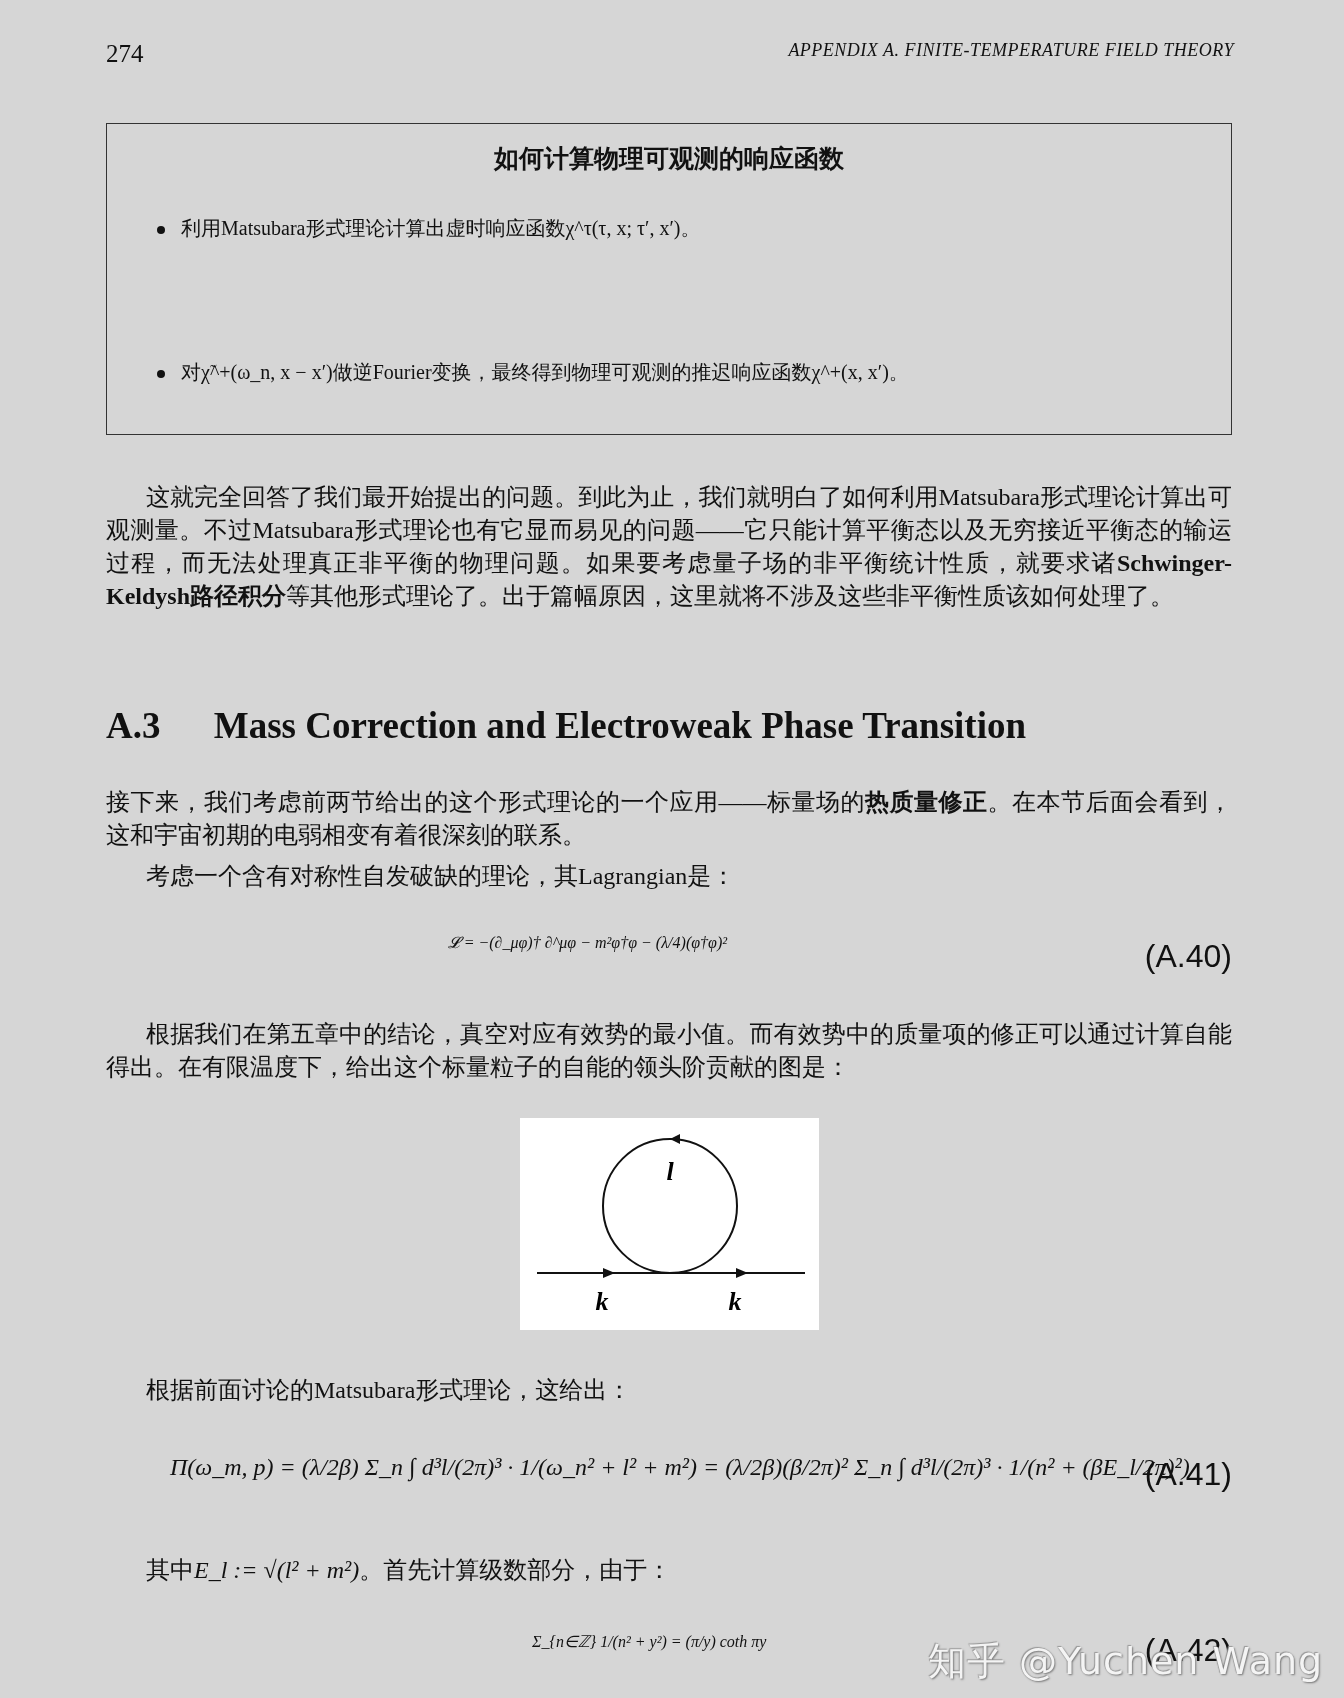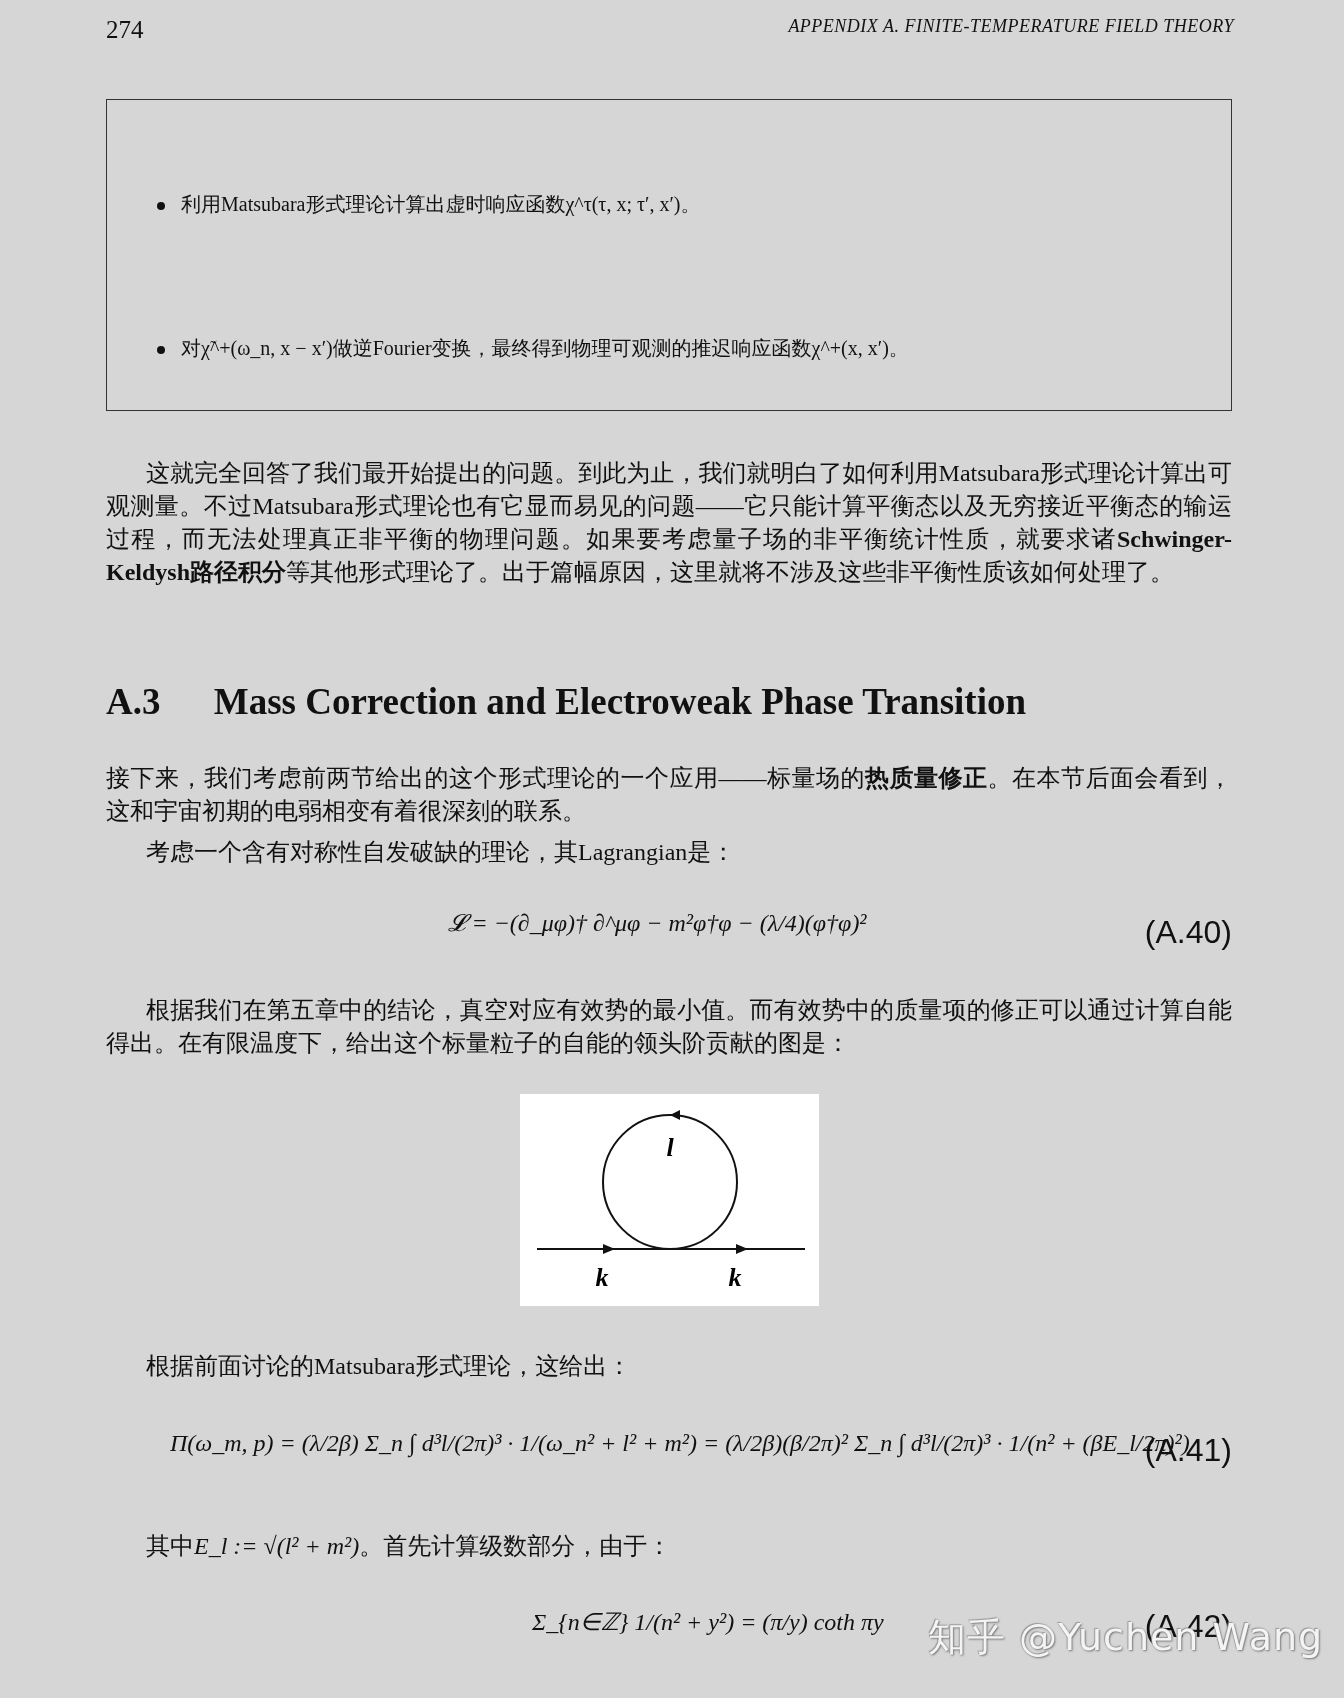--- a/index.html
+++ b/index.html
@@ -1,47 +1,48 @@
 <!DOCTYPE html>
 <html><head>
 <meta charset="utf-8">
 <style>
   html, body { margin: 0; padding: 0; }
   body {
     width: 1344px; height: 1698px; background: #d6d6d6; color: #111;
     font-family: "DejaVu Serif", "Liberation Serif", serif;
     position: relative; overflow: hidden;
   }
-  .abs { position: absolute; }
+  .abs { position: absolute; margin-top: 24px; }
   .header-num { left: 106px; top: 16px; font-size: 25px; font-family: "Liberation Serif", serif; }
   .header-title { right: 110px; top: 16px; font-size: 18px; font-style: italic; font-family: "Liberation Serif", serif; letter-spacing: 0.5px; }
   .box {
     left: 106px; top: 99px; width: 1126px; height: 312px;
     border: 1.5px solid #333; box-sizing: border-box;
   }
   .box-title { position: absolute; left: 0; right: 0; top: 18px; text-align: center; font-size: 25px; font-weight: bold; font-family: "DejaVu Sans", sans-serif; }
   .bullet { position: absolute; left: 60px; right: 20px; font-size: 20px; line-height: 33px; font-family: "Liberation Serif", serif; }
   .bullet .dot { position: absolute; left: -10px; top: 14px; width: 8px; height: 8px; border-radius: 50%; background: #111; }
   .bullet .txt { margin-left: 14px; display: block; }
   .para { left: 106px; width: 1126px; font-size: 24px; line-height: 33px; font-family: "Liberation Serif", serif; text-align: justify; }
   .indent { text-indent: 40px; }
   .section-head { left: 106px; top: 680px; font-size: 37px; font-weight: bold; font-family: "Liberation Serif", serif; }
   .section-head .num { margin-right: 44px; }
-  .eq { font-size: 24px; font-family: "Liberation Serif", serif; font-style: italic; }
+  .eq { font-size: 16px; font-family: "Liberation Serif", serif; font-style: italic; }
   .eqnum { right: 112px; font-size: 32px; font-family: Liberation Sans, sans-serif; }
   .figure { left: 520px; top: 1094px; width: 299px; height: 212px; background: #ffffff; }
   .watermark { left: 928px; top: 1612px; font-size: 38px; color: #f4f4f4; font-family: "DejaVu Sans", sans-serif; text-shadow: 1px 1px 2px #777, -1px -1px 1px #999; letter-spacing: 1px; }
 </style>
 </head>
 <body>
 
 <div class="abs header-num">274</div>
 <div class="abs header-title">APPENDIX A.  FINITE-TEMPERATURE FIELD THEORY</div>
 
 <div class="abs box">
+  <div class="box-title">如何计算物理可观测的响应函数</div>
   <div class="bullet" style="top:88px;">
     <span class="dot"></span>
     <span class="txt">利用Matsubara形式理论计算出虚时响应函数χ^τ(τ, x; τ′, x′)。</span>
   </div>
   <div class="bullet" style="top:232px;">
     <span class="dot"></span>
     <span class="txt">对χ̃^+(ω_n, x − x′)做逆Fourier变换，最终得到物理可观测的推迟响应函数χ^+(x, x′)。</span>
   </div>
 </div>
 

